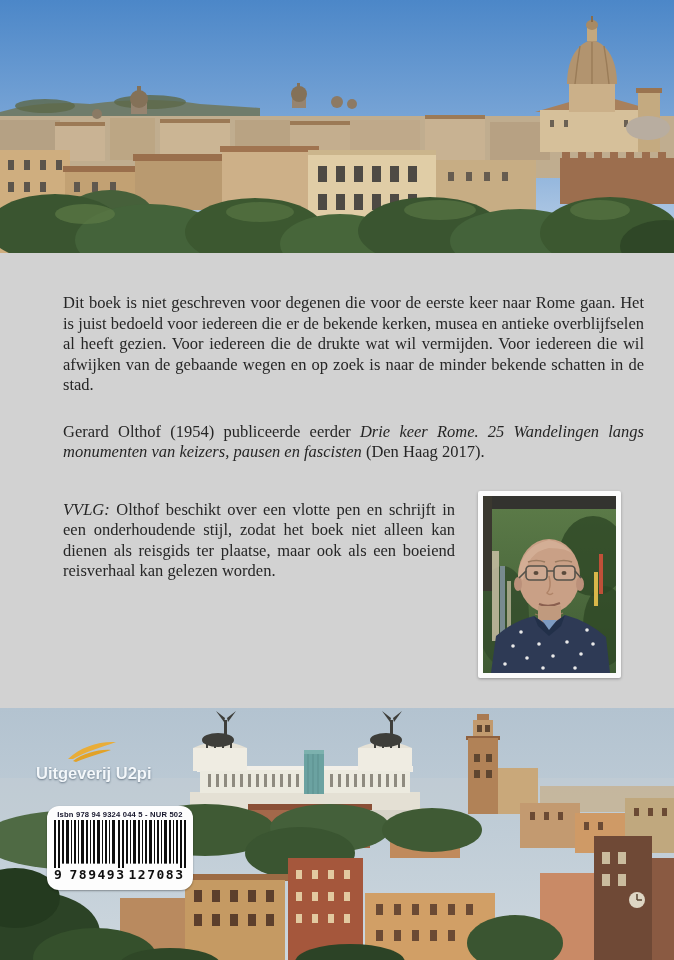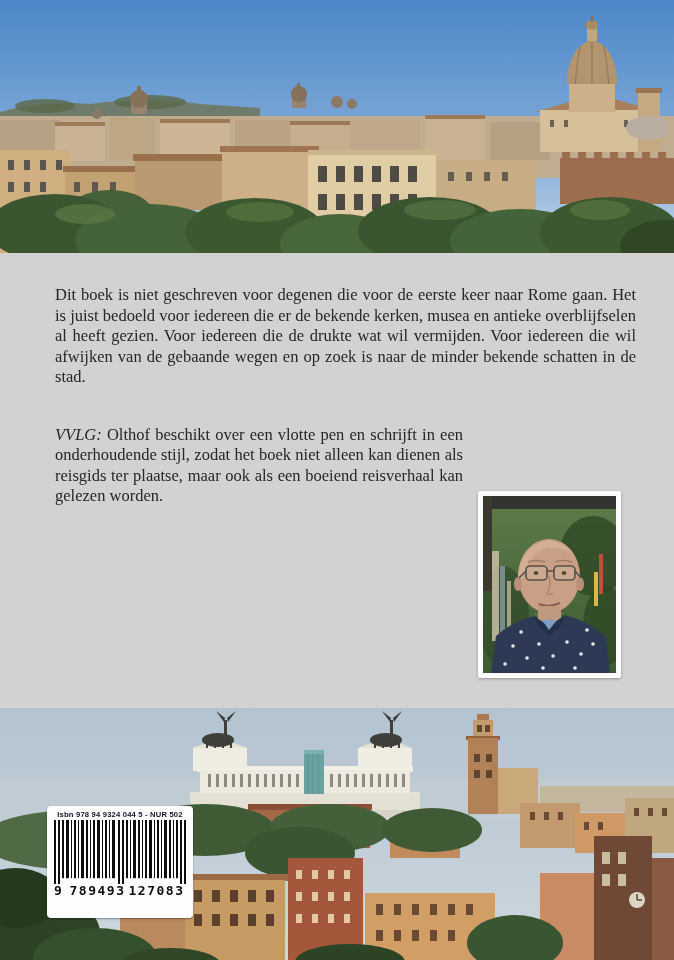--- a/index.html
+++ b/index.html
@@ -11,21 +11,21 @@
   
   .photo-top{position:absolute;left:0;top:0;width:674px;height:253px;}
   .photo-bottom{position:absolute;left:0;top:708px;width:674px;height:252px;}
   .photo-top svg,.photo-bottom svg.scene{display:block;width:100%;height:100%;}
   
   .panel{
     position:absolute;left:0;top:253px;width:674px;height:455px;
     background:#d2d2d2;box-sizing:border-box;
     padding:24px 46px 0 47px;color:#262626;
   }
-  .panel p{margin:8px;font-size:16.5px;line-height:20.5px;text-align:justify;}
+  .panel p{margin:16px;font-size:16.5px;line-height:20.5px;text-align:justify;}
   .syn{width:581px;}
   .bio{width:581px;margin-top:26px !important;}
   .reviews{width:424px;margin-top:37px;}
   .reviews p{text-align:justify;}
   .rhead{text-align:left !important;}
   
   .author-photo{
     position:absolute;left:478px;top:491px;width:143px;height:187px;
     background:#fbfbfb;box-sizing:border-box;padding:5px;border-radius:2px;
     box-shadow:0 1px 3px rgba(0,0,0,.3);
@@ -34,23 +34,23 @@
   
   .publisher{position:absolute;left:36px;top:32px;width:120px;}
   .publisher .wing{display:block;margin-left:30px;width:52px;height:22px;}
   .publisher-name{
     font-family:"Liberation Sans","DejaVu Sans",sans-serif;
     font-weight:bold;font-size:16.5px;color:#f3f7fa;
     text-shadow:0 1px 2px rgba(30,50,70,.55);white-space:nowrap;margin-top:2px;
   }
   
   .barcode{
-    position:absolute;left:47px;top:98px;width:146px;height:112px;
-    background:#fdfdfd;border-radius:4px;box-sizing:border-box;
-    padding:4px 7px 20px;box-shadow:0 1px 2px rgba(0,0,0,.35);
+    position:absolute;left:47px;top:98px;width:146px;height:84px;
+    background:#fdfdfd;border-radius:12px;box-sizing:border-box;
+    padding:4px 7px 8px;box-shadow:0 1px 2px rgba(0,0,0,.35);
     display:flex;flex-direction:column;justify-content:space-between;
   }
   .isbn-line{
     font-family:"Liberation Sans","DejaVu Sans",sans-serif;
     font-weight:bold;font-size:7.6px;letter-spacing:.2px;
     color:#14142a;text-align:center;white-space:nowrap;
   }
   .bars{display:block;width:132px;height:66px;margin:1px auto 0;}
   .digits{
     display:flex;align-items:flex-end;
@@ -180,20 +180,21 @@
       <ellipse cx="85" cy="214" rx="30" ry="10" fill="#5c7a46" opacity="0.7"></ellipse>
       <ellipse cx="260" cy="212" rx="34" ry="10" fill="#5c7a46" opacity="0.6"></ellipse>
       <ellipse cx="440" cy="210" rx="36" ry="10" fill="#5c7a46" opacity="0.6"></ellipse>
       <ellipse cx="600" cy="210" rx="30" ry="10" fill="#5c7a46" opacity="0.6"></ellipse>
     </svg>
   </div>
 
   <div class="panel">
     <p class="syn">Dit boek is niet geschreven voor degenen die voor de eerste keer naar Rome gaan. Het is juist bedoeld voor iedereen die er de bekende kerken, musea en antieke overblijfselen al heeft gezien. Voor iedereen die de drukte wat wil vermijden. Voor iedereen die wil afwijken van de gebaande wegen en op zoek is naar de minder bekende schatten in de stad.</p>
 
+    <p class="bio"><span>Gerard Olthof (1954) publiceerde eerder </span><i>Drie keer Rome. 25 Wandelingen langs monumenten van keizers, pausen en fascisten</i><span> (Den Haag 2017).</span></p>
 
     <div class="reviews">
       <p><i>VVLG:</i><span> Olthof beschikt over een vlotte pen en schrijft in een onderhoudende stijl, zodat het boek niet alleen kan dienen als reisgids ter plaatse, maar ook als een boeiend reisverhaal kan gelezen worden.</span></p>
     </div>
   </div>
 
   <div class="author-photo">
     <svg viewBox="0 0 133 177">
       <defs>
         <linearGradient id="bgc" x1="0" y1="0" x2="0" y2="1">
@@ -412,20 +413,27 @@
       <rect x="652" y="150" width="22" height="102" fill="#8a5a42"></rect>
 
       <ellipse cx="30" cy="225" rx="70" ry="42" fill="#2c4326"></ellipse>
       <ellipse cx="95" cy="250" rx="62" ry="30" fill="#35502c"></ellipse>
       <ellipse cx="15" cy="190" rx="45" ry="30" fill="#243a1f"></ellipse>
       <ellipse cx="515" cy="235" rx="48" ry="28" fill="#3a5531"></ellipse>
       <ellipse cx="350" cy="254" rx="55" ry="18" fill="#2c4326"></ellipse>
       <ellipse cx="170" cy="256" rx="50" ry="16" fill="#2f4727"></ellipse>
     </svg>
 
+    <div class="publisher">
+      <svg class="wing" viewBox="0 0 52 22">
+        <path d="M2,19 C14,7 33,1 50,2 C36,7 19,12 7,19 Z" fill="#e9ad38"></path>
+        <path d="M7,21 C18,13 33,9 45,10 C33,14 19,18 10,22 Z" fill="#e2a227"></path>
+      </svg>
+      <div class="publisher-name">Uitgeverij U2pi</div>
+    </div>
 
     <div class="barcode">
       <div class="isbn-line">Isbn 978 94 9324 044 5 - NUR 502</div>
       <svg class="bars" viewBox="0 0 132 66" preserveAspectRatio="none">
         <g fill="#0d0d0d">
           <rect x="0" y="0" width="2" height="66"></rect>
             <rect x="4" y="0" width="2" height="66"></rect>
           <rect x="8" y="0" width="2" height="60"></rect>
             <rect x="12" y="0" width="3" height="60"></rect>
             <rect x="17" y="0" width="1" height="60"></rect>

